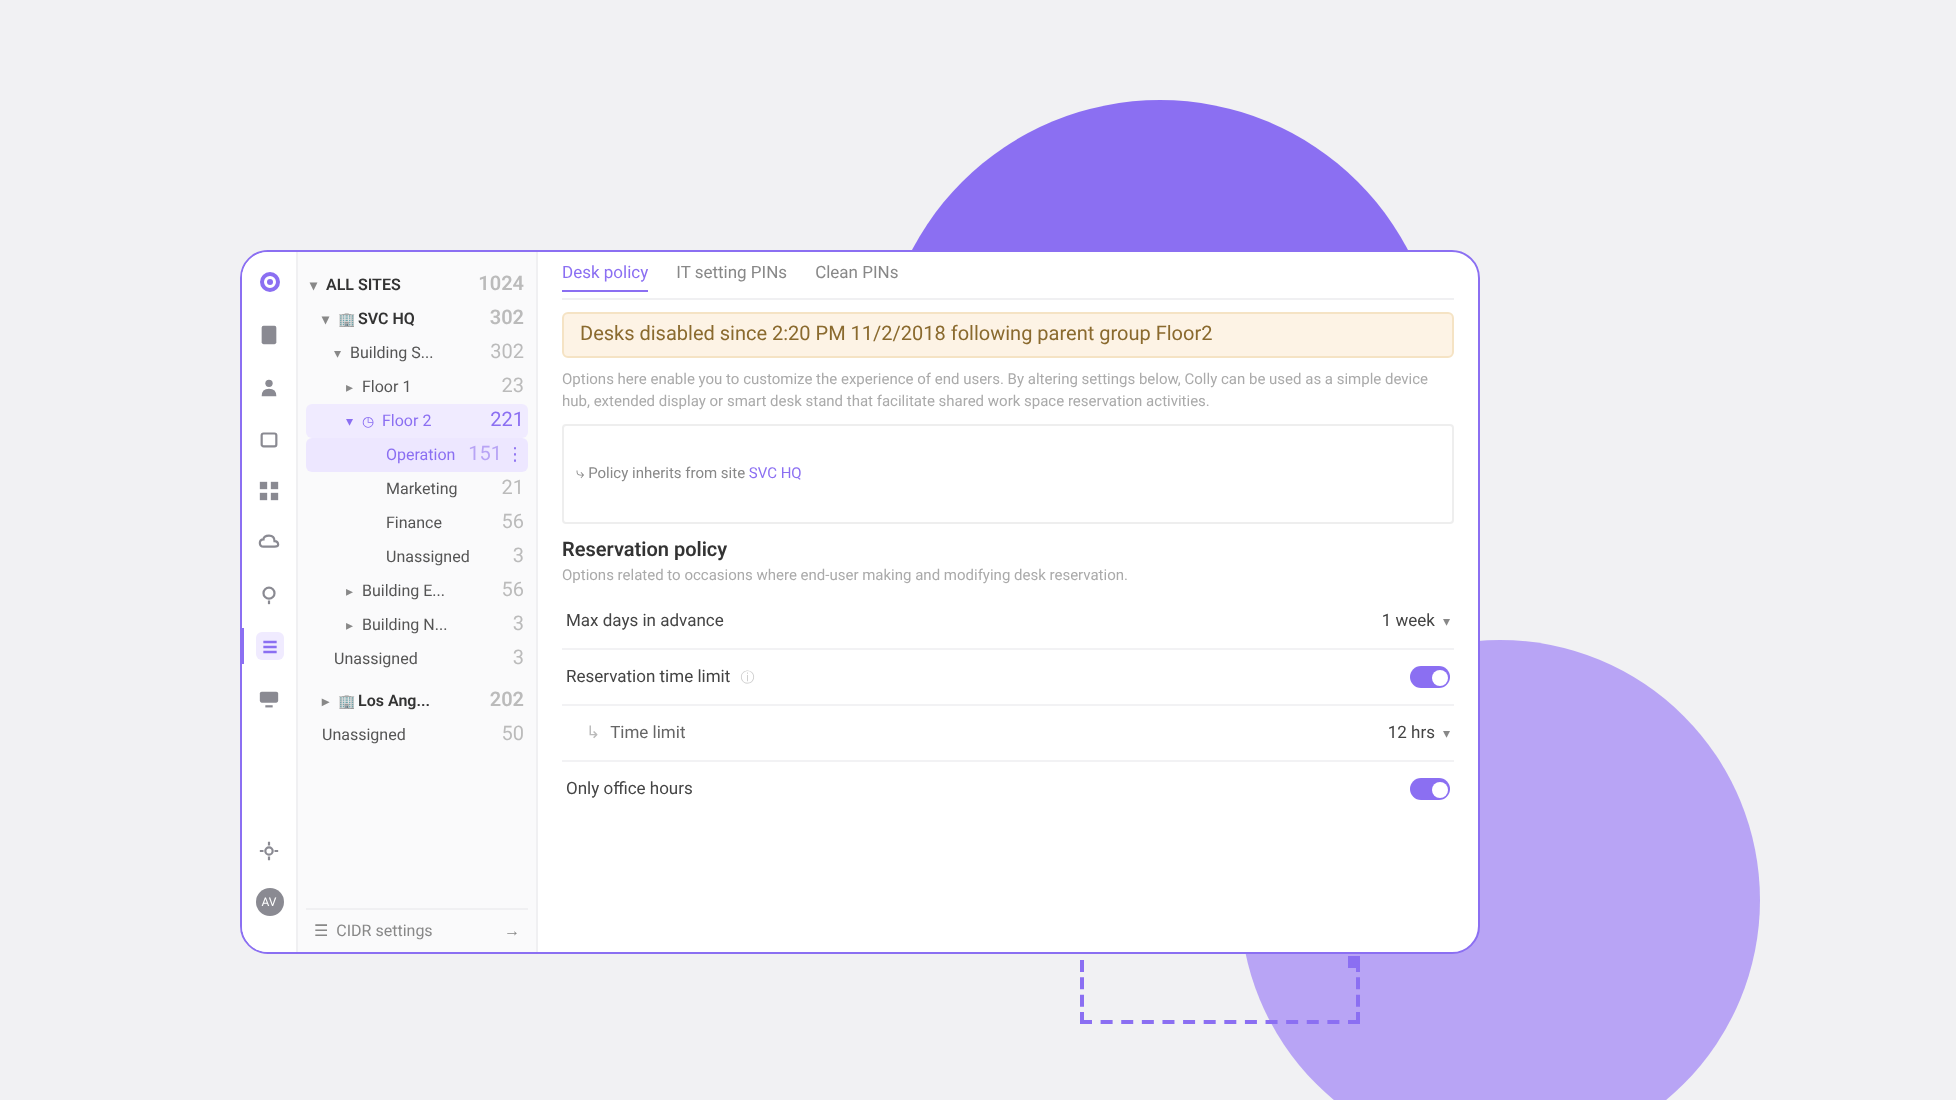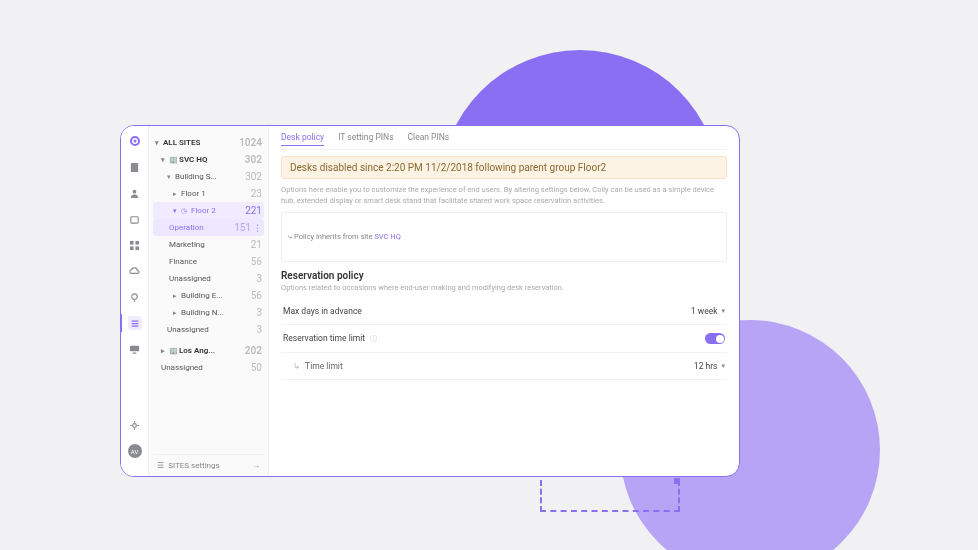--- a/index.html
+++ b/index.html
@@ -18,21 +18,21 @@
 .sidebar { width:120px; background:#fafafb; border-right:1px solid #f0f0f2; display:flex; flex-direction:column; font-size:8px; padding:8px 4px 0 4px; }
 .tree-item { display:flex; align-items:center; padding:3px 2px; color:#555; cursor:pointer; white-space:nowrap; overflow:hidden; }
 .tree-item .chev { width:8px; font-size:7px; color:#888; }
 .tree-item .ico { width:10px; font-size:7px; color:#888; }
 .tree-item .lbl { flex:1; overflow:hidden; text-overflow:ellipsis; }
 .tree-item .cnt { color:#bbb; font-size:10px; margin-left:6px; }
 .tree-item .dots { color:#8b6ff2; font-size:9px; margin-left:2px; }
 .tree-item.d1 { padding-left:8px; }
 .tree-item.d2 { padding-left:14px; }
 .tree-item.d3 { padding-left:20px; }
-.tree-item.d4 { padding-left:16px; }
+.tree-item.d4 { padding-left:40px; }
 .tree-item.bold { font-weight:600; color:#333; }
 .tree-item.sel-floor { background:#f0ebff; color:#8b6ff2; border-radius:3px; }
 .tree-item.sel-floor .ico,.tree-item.sel-floor .chev,.tree-item.sel-floor .cnt { color:#8b6ff2; }
 .tree-item.sel-op { background:#ede7ff; color:#8b6ff2; border-radius:3px; }
 .tree-item.sel-op .cnt { color:#b8a4f5; }
 .cidr { margin-top:auto; padding:6px 4px; display:flex; align-items:center; font-size:8px; color:#888; border-top:1px solid #f0f0f2; }
 .cidr .arr { margin-left:auto; }
 .main { flex:1; display:flex; flex-direction:column; padding:6px 12px 0 12px; overflow:hidden; }
 .tabs { display:flex; gap:14px; font-size:8.5px; padding-bottom:4px; }
 .tab { color:#888; cursor:pointer; padding-bottom:3px; }
@@ -194,21 +194,21 @@
       <span class="lbl">Los Ang...</span>
       <span class="cnt">202</span>
     </div>
     <div class="tree-item d1">
       <span class="lbl">Unassigned</span>
       <span class="cnt">50</span>
     </div>
 
     <div class="cidr">
       <span style="margin-right:4px">☰</span>
-      <span>SITES settings</span>
+      <span>CIDR settings</span>
       <span class="arr">→</span>
     </div>
   </div>
 
   <div class="main">
     <div class="tabs">
       <div class="tab active">Desk policy</div>
       <div class="tab">IT setting PINs</div>
       <div class="tab">Clean PINs</div>
     </div>
@@ -247,15 +247,19 @@
       <span class="lbl indent">
         <span class="sub-arrow">↳</span>
         <span>Time limit</span>
       </span>
       <div class="dropdown">
         <span>12 hrs</span>
         <span class="caret">▾</span>
       </div>
     </div>
 
+    <div class="setting-row" style="border-bottom:none">
+      <span class="lbl">Only office hours</span>
+      <div class="toggle"></div>
+    </div>
   </div>
 
 </div>
 
 </body></html>

